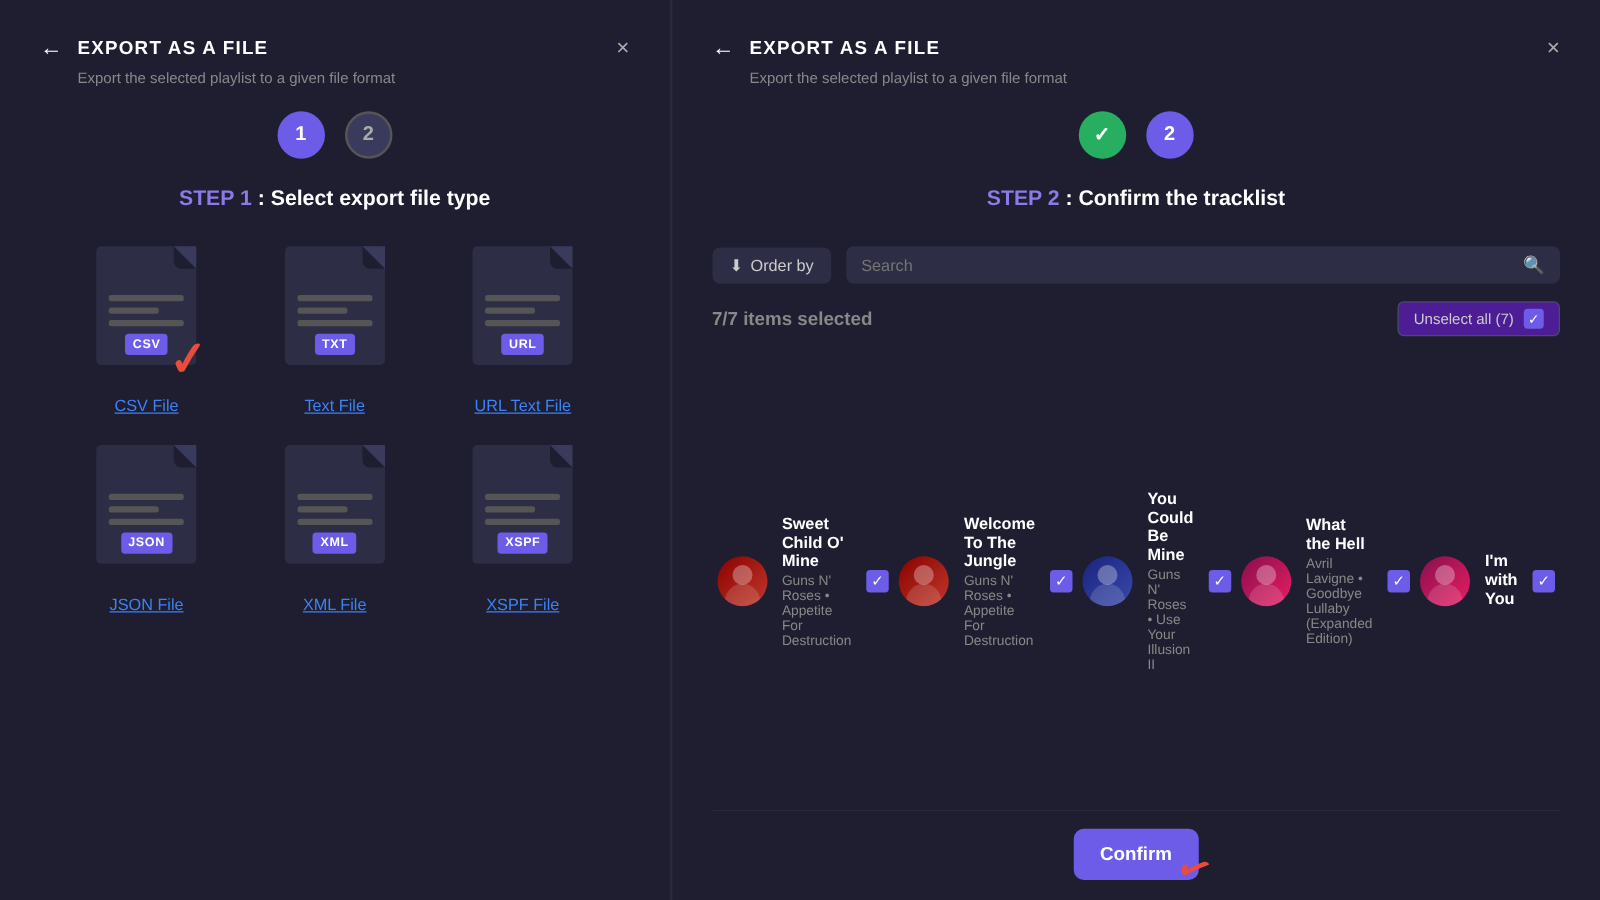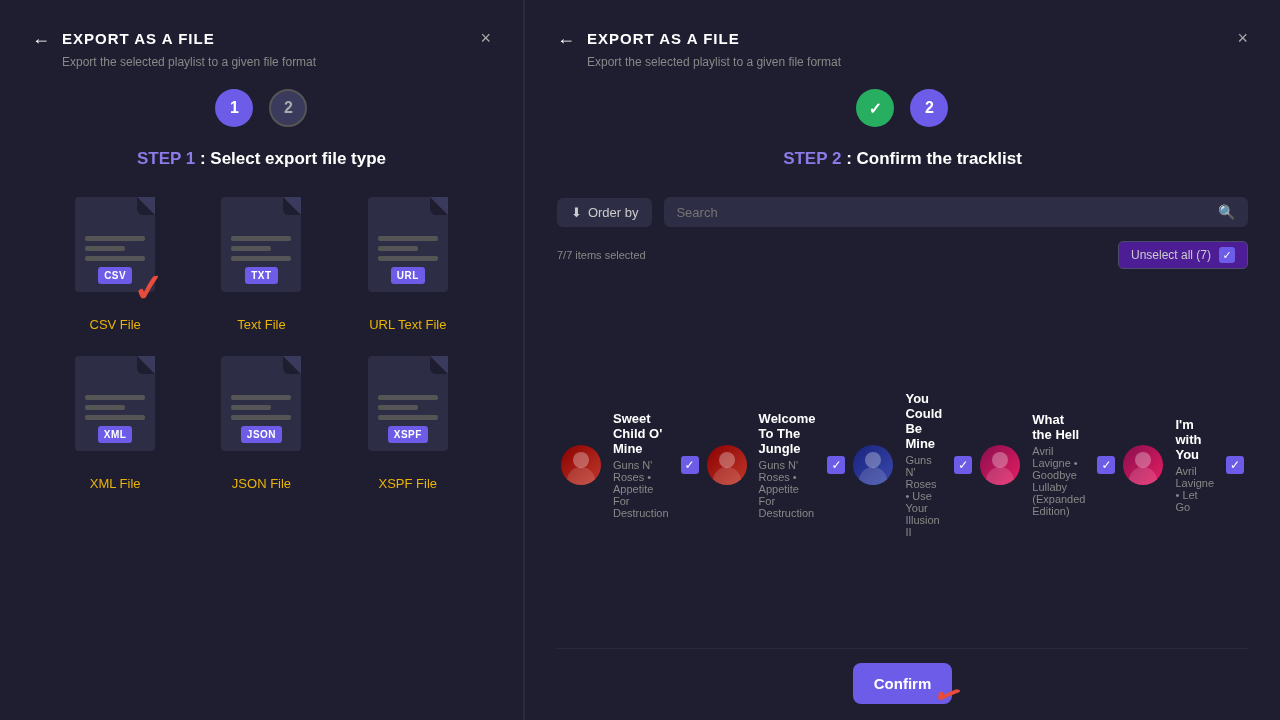--- a/index.html
+++ b/index.html
@@ -181,22 +181,23 @@
       color: #fff;
       font-size: 10px;
       font-weight: 700;
       padding: 3px 6px;
       border-radius: 3px;
       letter-spacing: 0.5px;
       position: relative;
       z-index: 2;
     }
     .file-label {
-      color: #eab308;
+      color: #3b82f6;
       font-size: 13px;
+      text-decoration: underline;
     }
 
     
     .check-overlay {
       position: absolute;
       bottom: 0;
       right: 0;
       color: #e74c3c;
       font-size: 38px;
       font-weight: 900;
@@ -244,21 +245,22 @@
     .search-icon { color: #888; font-size: 14px; }
 
     .items-row {
       display: flex;
       justify-content: space-between;
       align-items: center;
       margin-bottom: 12px;
     }
     .items-count {
       color: #888;
-      font-size: 11px;
+      font-size: 15px;
+      font-weight: bold;
     }
     .unselect-btn {
       background: #4c1d95;
       border: 1px solid #4a4a6a;
       border-radius: 5px;
       color: #ccc;
       font-size: 12px;
       padding: 5px 12px;
       cursor: pointer;
       display: flex;
@@ -429,38 +431,38 @@
     </div>
 
     <div class="file-item">
       <div class="file-icon-wrap">
         <div class="file-doc">
           <div class="file-lines">
             <div class="file-line"></div>
             <div class="file-line short"></div>
             <div class="file-line"></div>
           </div>
+          <div class="file-badge">JSON</div>
+        </div>
+      </div>
+      <span class="file-label">JSON File</span>
+    </div>
+
+    <div class="file-item">
+      <div class="file-icon-wrap">
+        <div class="file-doc">
+          <div class="file-lines">
+            <div class="file-line"></div>
+            <div class="file-line short"></div>
+            <div class="file-line"></div>
+          </div>
           <div class="file-badge">XML</div>
         </div>
       </div>
       <span class="file-label">XML File</span>
-    </div>
-
-    <div class="file-item">
-      <div class="file-icon-wrap">
-        <div class="file-doc">
-          <div class="file-lines">
-            <div class="file-line"></div>
-            <div class="file-line short"></div>
-            <div class="file-line"></div>
-          </div>
-          <div class="file-badge">JSON</div>
-        </div>
-      </div>
-      <span class="file-label">JSON File</span>
     </div>
 
     <div class="file-item">
       <div class="file-icon-wrap">
         <div class="file-doc">
           <div class="file-lines">
             <div class="file-line"></div>
             <div class="file-line short"></div>
             <div class="file-line"></div>
           </div>
@@ -565,21 +567,20 @@
   </div>
       <div class="track-item">
     <div class="track-avatar av-pink">
       <svg width="40" height="40" viewBox="0 0 40 40">
         <circle cx="20" cy="15" r="8" fill="rgba(255,255,255,0.3)"></circle>
         <circle cx="20" cy="36" r="14" fill="rgba(255,255,255,0.15)"></circle>
       </svg>
     </div>
     <div class="track-info">
       <div class="track-title">I'm with You</div>
-      <div class="track-meta">Avril Lavigne • Let Go</div>
     </div>
     <div class="track-checkbox">✓</div>
   </div>
     </div>
 
   <div class="confirm-area">
     <button class="confirm-btn">
       <span>Confirm</span>
       <span class="confirm-arrow">✓</span>
     </button>

